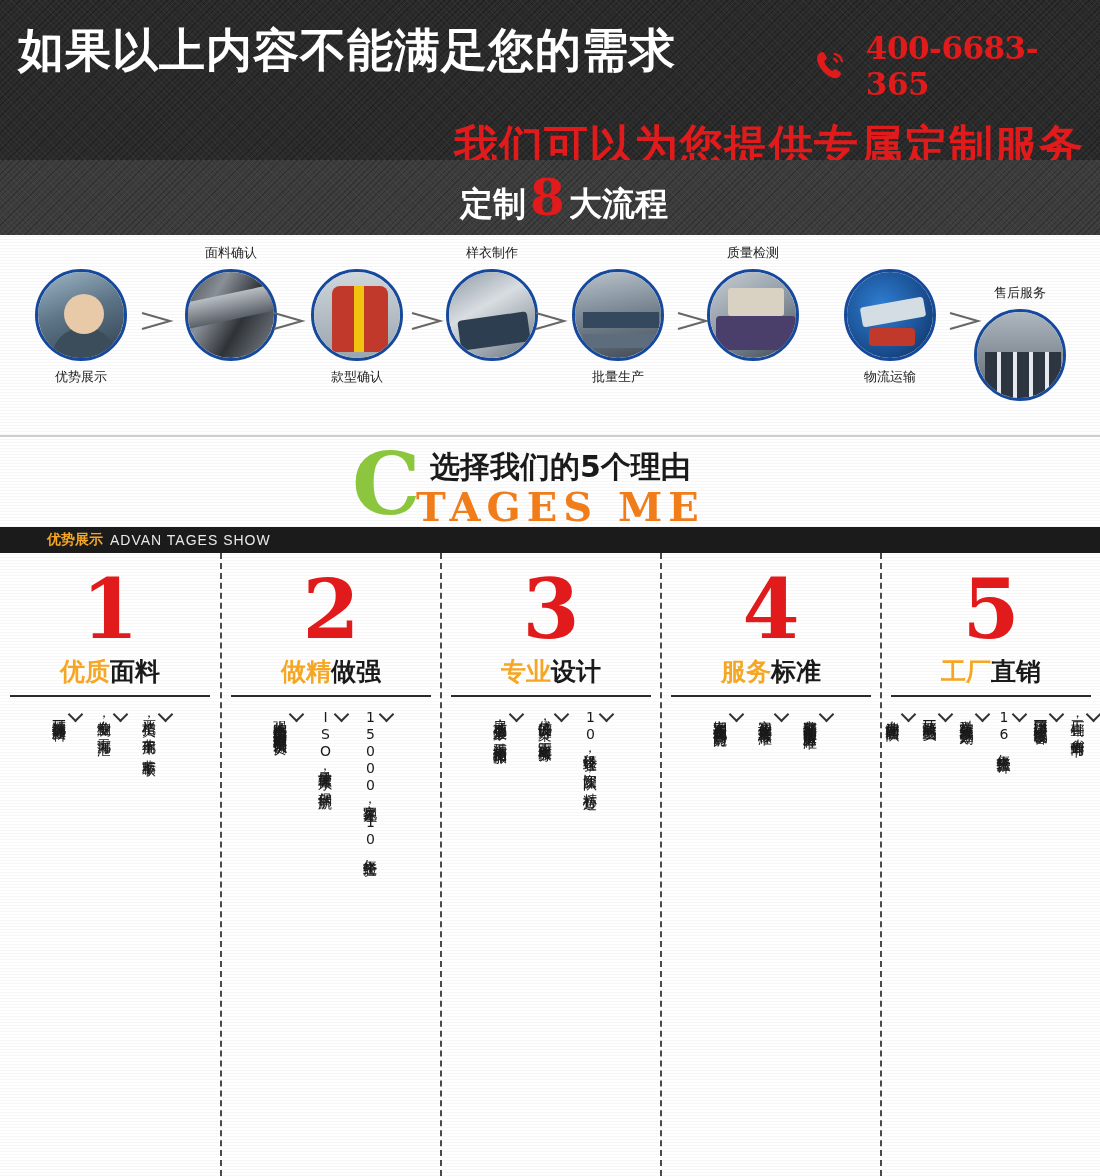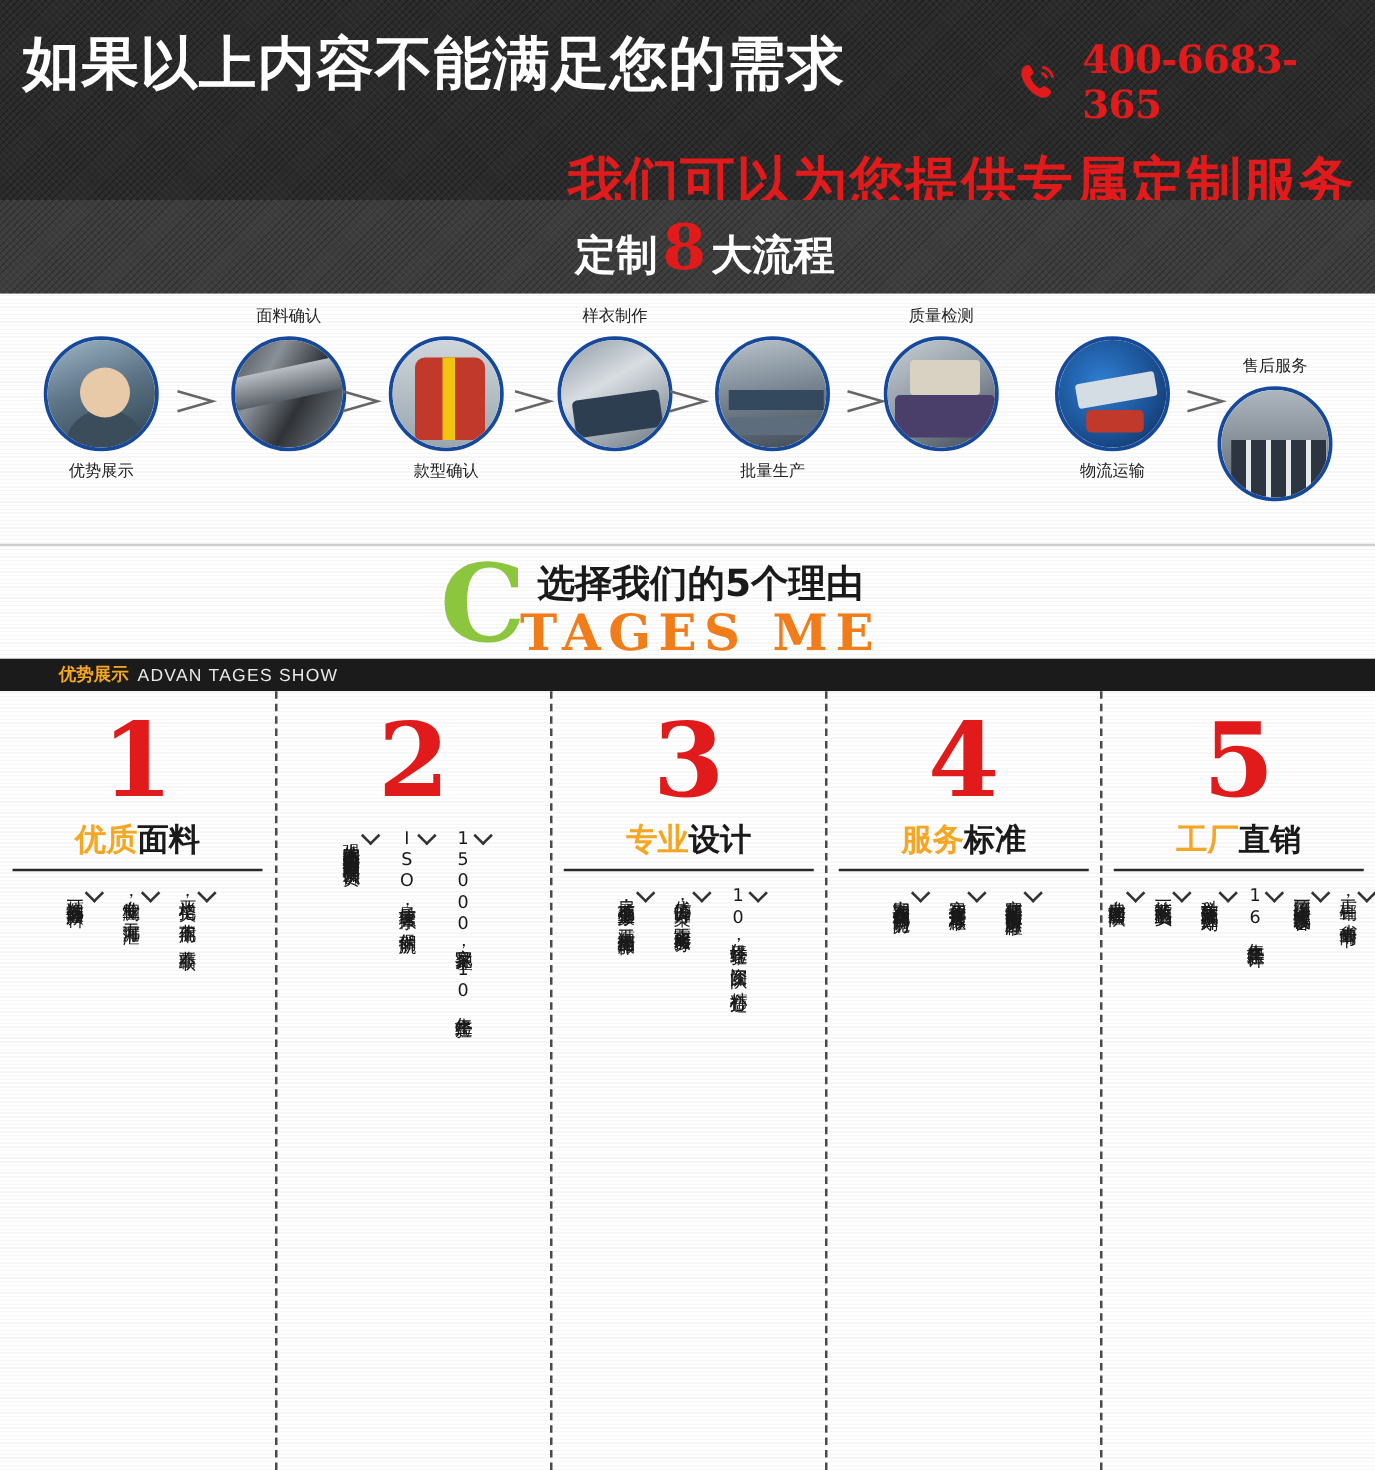--- a/index.html
+++ b/index.html
@@ -462,20 +462,23 @@
     </div>
     <div class="col-items">
       <div class="v-item">严格把关，非优不用 非精不取</div>
       <div class="v-item">专业检测，无漏可泄</div>
       <div class="v-item">精挑细选每一款面料</div>
     </div>
   </div>
 
   <div class="col">
     <div class="col-num">2</div>
+    <div class="col-title">
+      <span class="t-accent">做精</span><span class="t-plain">做强</span>
+    </div>
     <div class="col-items">
       <div class="v-item">15000家客户见证，10年生产经验</div>
       <div class="v-item">ISO质量管理体系，保驾护航</div>
       <div class="v-item">强大的生产能力科学灵活的生产管理制度知识供货</div>
     </div>
   </div>
 
   <div class="col">
     <div class="col-num">3</div>
     <div class="col-title">

